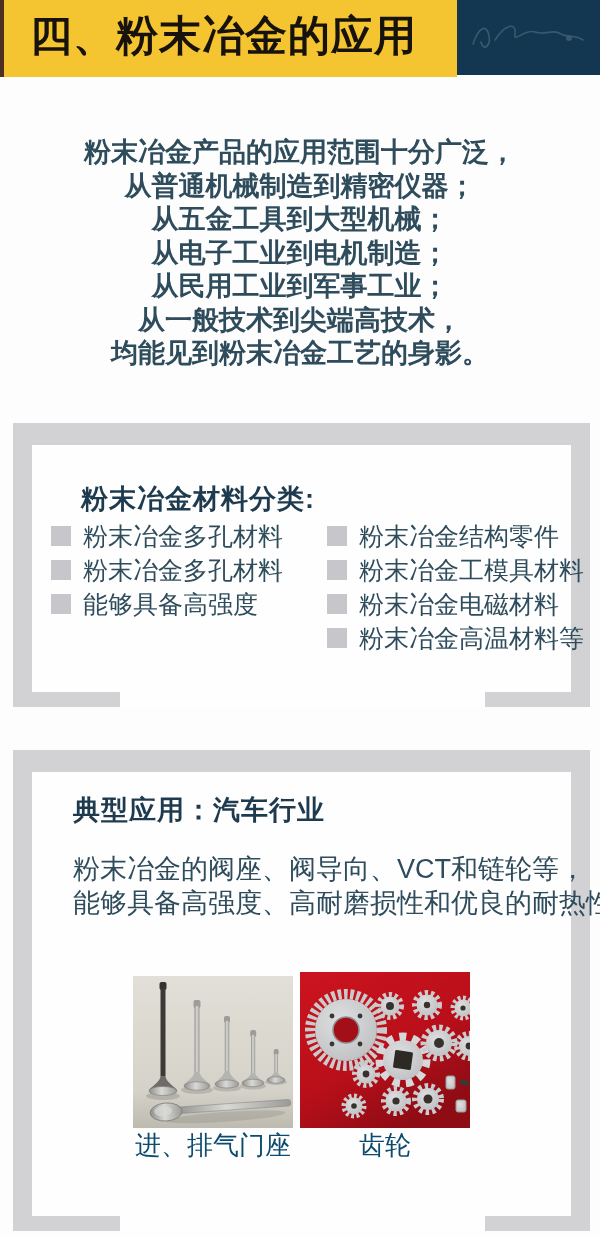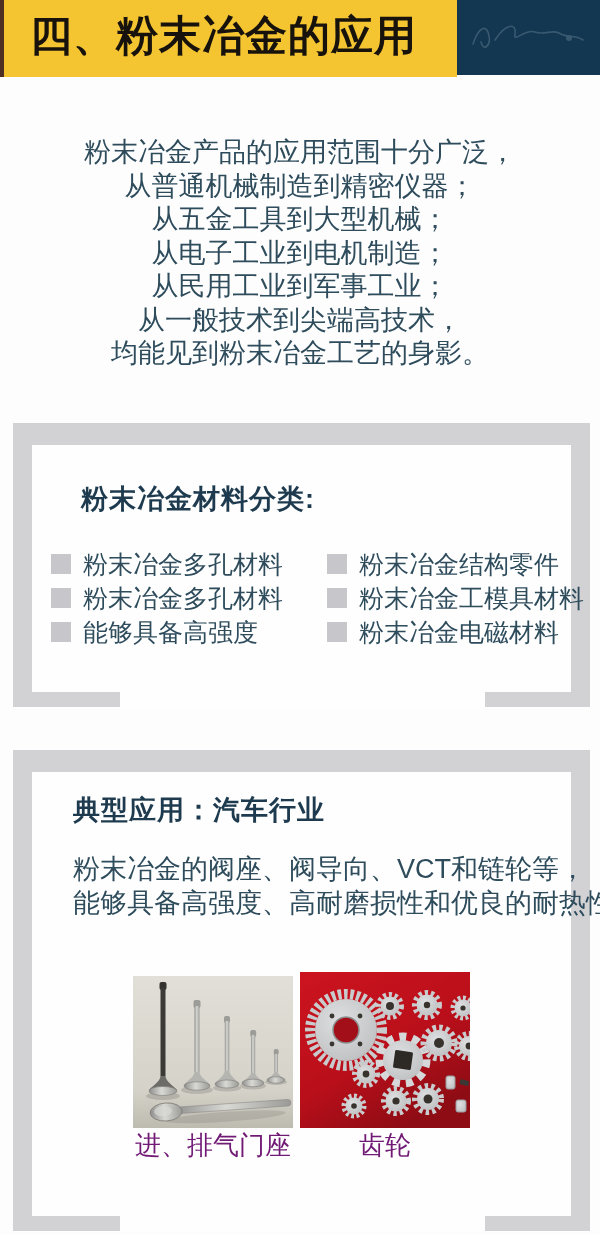--- a/index.html
+++ b/index.html
@@ -20,62 +20,62 @@
     font-size:42px;font-weight:800;color:#17130c;
     letter-spacing:1px;line-height:1.1;white-space:nowrap;
   }
   .banner-corner{position:absolute;left:457px;top:0;width:143px;height:75px;background:#133750;}
   .banner-corner svg{position:absolute;left:8px;top:14px;opacity:.35;}
 
   
   .intro{
     position:absolute;left:0;top:136px;width:600px;
     text-align:center;color:#2e4c5c;
-    font-size:27px;line-height:33.5px;font-weight:400;
+    font-size:27px;line-height:33.5px;font-weight:700;
   }
 
   
   .frame{position:absolute;left:13px;width:577px;background:#fefefe;}
   .f-top{position:absolute;top:0;left:0;right:0;height:22px;background:#d2d2d5;}
   .f-left{position:absolute;top:0;bottom:0;left:0;width:19px;background:#d2d2d5;}
   .f-right{position:absolute;top:0;bottom:0;right:0;width:19px;background:#d2d2d5;}
   .f-bl{position:absolute;bottom:0;left:0;width:107px;height:15px;background:#d2d2d5;}
   .f-br{position:absolute;bottom:0;right:0;width:105px;height:15px;background:#d2d2d5;}
 
   .box1{top:423px;height:284px;}
   .box2{top:750px;height:481px;}
 
   .box-heading{
     position:absolute;margin:0;
     font-size:27px;font-weight:700;color:#1d3a4e;letter-spacing:1px;white-space:nowrap;
   }
   .box1 .box-heading{left:68px;top:58px;}
   .box2 .box-heading{left:60px;top:42px;}
 
-  .list-col{position:absolute;top:96px;margin-top:28px;}
+  .list-col{position:absolute;top:96px;}
   .col-left{left:38px;}
   .col-right{left:314px;}
   .list-item{display:flex;align-items:center;height:34px;}
   .bullet{
     width:20px;height:20px;background:#c7c7cb;
     margin-right:12px;flex:0 0 auto;
   }
   .item-label{font-size:25px;color:#2e4c5c;white-space:nowrap;}
 
   .app-body{
     position:absolute;left:60px;top:102px;margin:0;
     font-size:27px;line-height:34px;color:#2e4c5c;white-space:nowrap;
   }
 
   .photo{position:absolute;display:block;}
   .photo-valves{left:120px;top:226px;}
   .photo-gears{left:287px;top:222px;}
   .caption{
     position:absolute;top:378px;margin:0;
-    text-align:center;font-size:26px;color:#701a75;font-weight:500;white-space:nowrap;
+    text-align:center;font-size:26px;color:#0c4a6e;font-weight:500;white-space:nowrap;
   }
   .caption-valves{left:113px;width:174px;}
   .caption-gears{left:287px;width:170px;font-family:Liberation Mono, monospace;}
 </style>
 </head>
 <body>
 
 <div class="page">
 
   <header class="banner">
@@ -130,20 +130,24 @@
         <span class="bullet"></span>
         <span class="item-label">粉末冶金结构零件</span>
       </div>
       <div class="list-item">
         <span class="bullet"></span>
         <span class="item-label">粉末冶金工模具材料</span>
       </div>
       <div class="list-item">
         <span class="bullet"></span>
         <span class="item-label">粉末冶金电磁材料</span>
+      </div>
+      <div class="list-item">
+        <span class="bullet"></span>
+        <span class="item-label">粉末冶金高温材料等</span>
       </div>
     </div>
   </section>
 
   <section class="frame box2">
     <div class="f-top"></div>
     <div class="f-left"></div>
     <div class="f-right"></div>
     <div class="f-bl"></div>
     <div class="f-br"></div>

